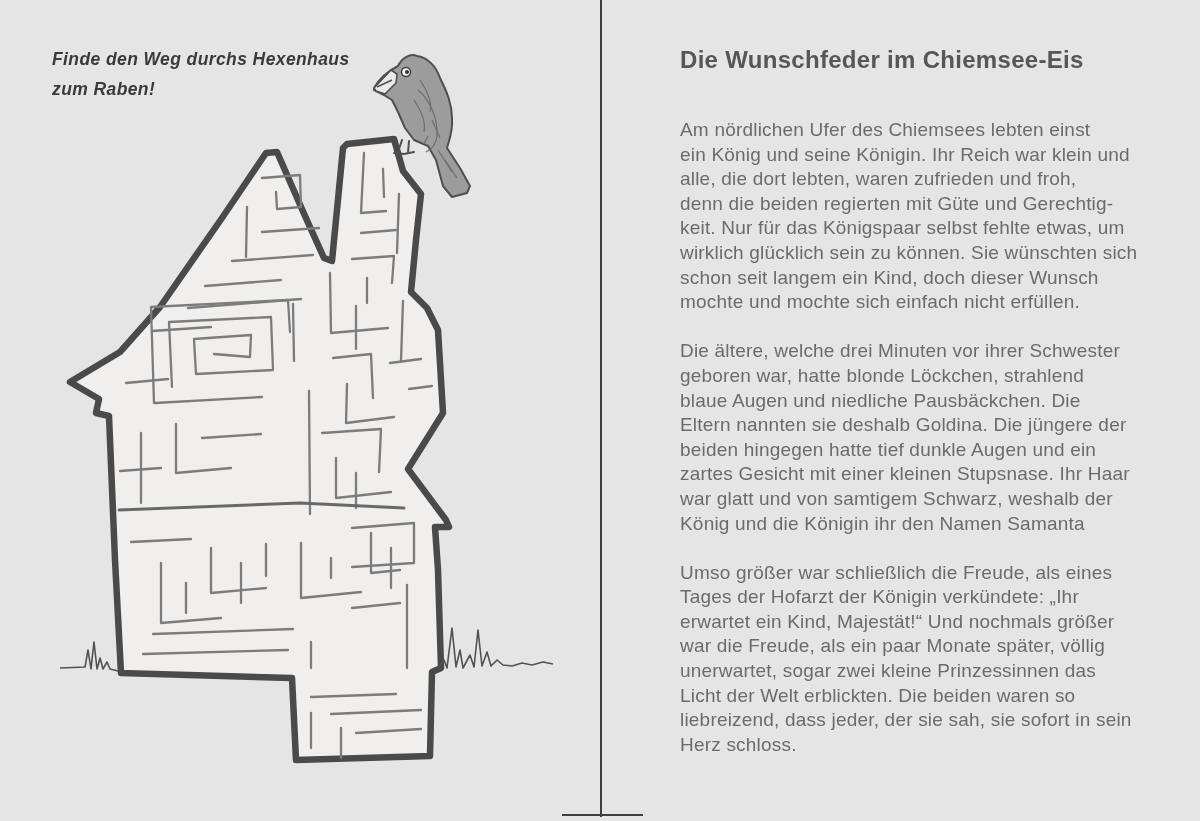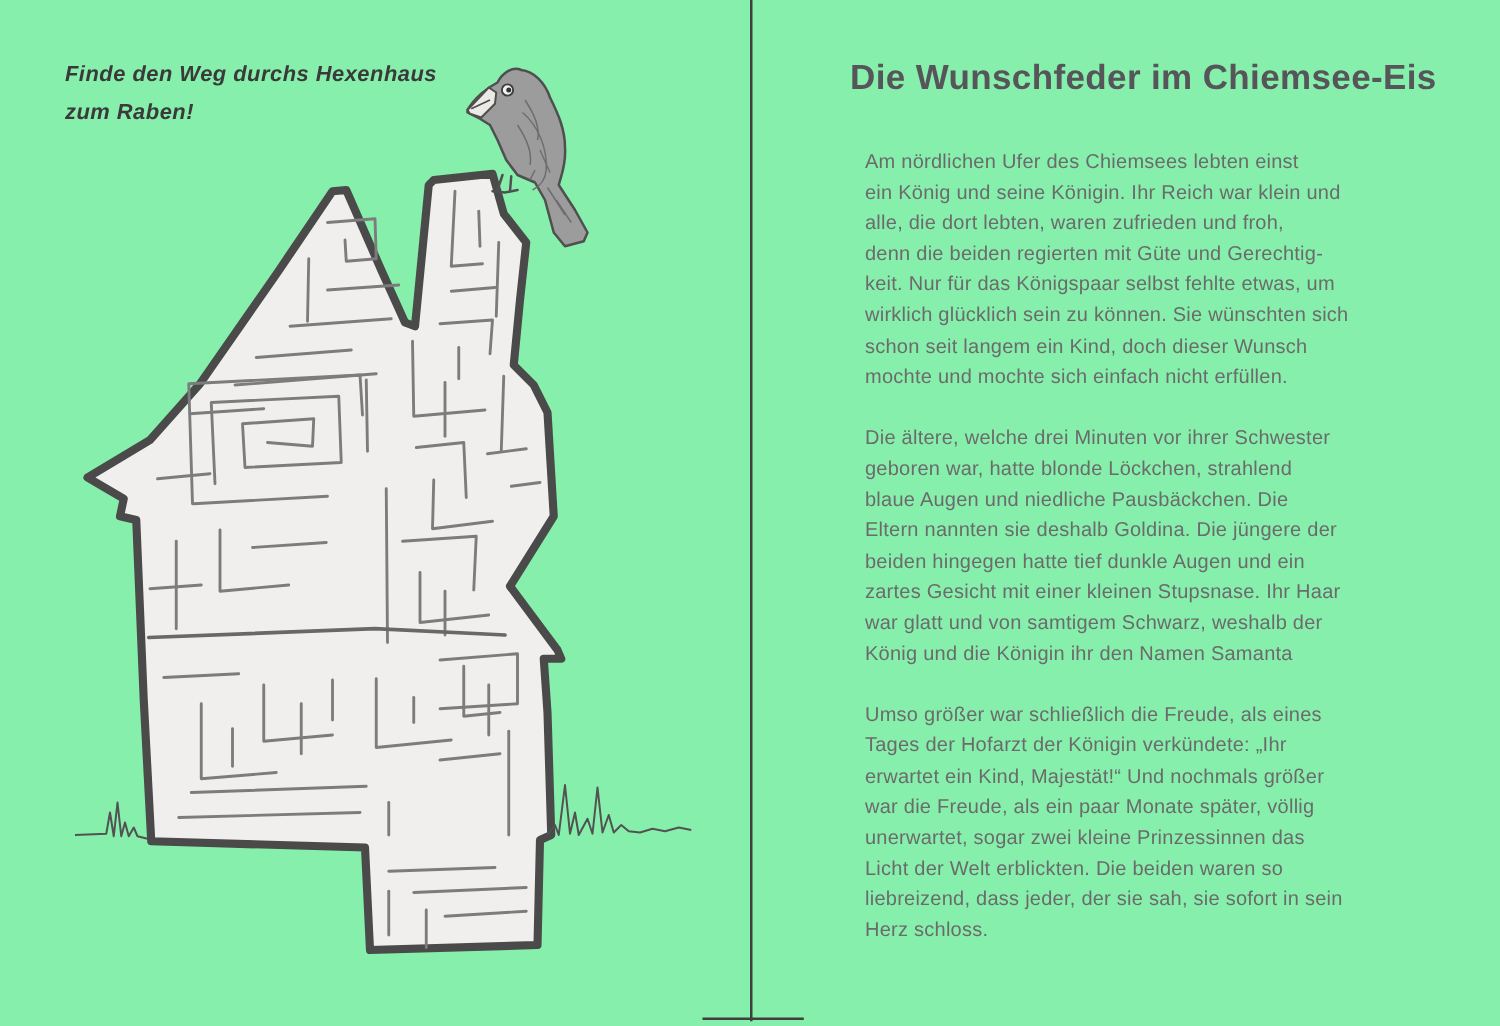--- a/index.html
+++ b/index.html
@@ -1,21 +1,21 @@
 <!DOCTYPE html>
 <html><head>
 <meta charset="utf-8">
 <style>
   * { margin: 0; padding: 0; box-sizing: border-box; }
   html, body { background: #ffffff; }
   .screen {
     position: relative;
     width: 1200px;
     height: 821px;
-    background: #86efac;
+    background: #e5e5e5;
     overflow: hidden;
     font-family: "Liberation Sans", sans-serif;
   }
   
   .left-page { position: absolute; left: 0; top: 0; width: 600px; height: 821px; }
   .instruction {
     position: absolute;
     left: 52px;
     top: 44px;
     font-size: 17.5px;
@@ -35,35 +35,34 @@
   .divider-foot {
     position: absolute; left: 562px; top: 814px;
     width: 81px; height: 2px; background: #3f3f3f;
   }
   
   .right-page { position: absolute; left: 601px; top: 0; width: 599px; height: 821px; }
   .story-title {
     position: absolute;
     left: 79px;
     top: 46px;
-    font-size: 28px;
+    font-size: 24px;
     font-weight: bold;
     letter-spacing: 0.3px;
     color: #56565a;
   }
   .story-body {
     position: absolute;
     left: 79px;
     top: 118px;
     width: 505px;
-    font-size: 16px;
+    font-size: 19px;
     line-height: 24.6px;
     letter-spacing: 0.2px;
     color: #6b6b6b;
-    margin-left: 12px;
   }
   .story-body p {
     white-space: pre;
     margin-bottom: 24.6px;
   }
 </style>
 </head>
 <body>
 
 <div class="screen">

